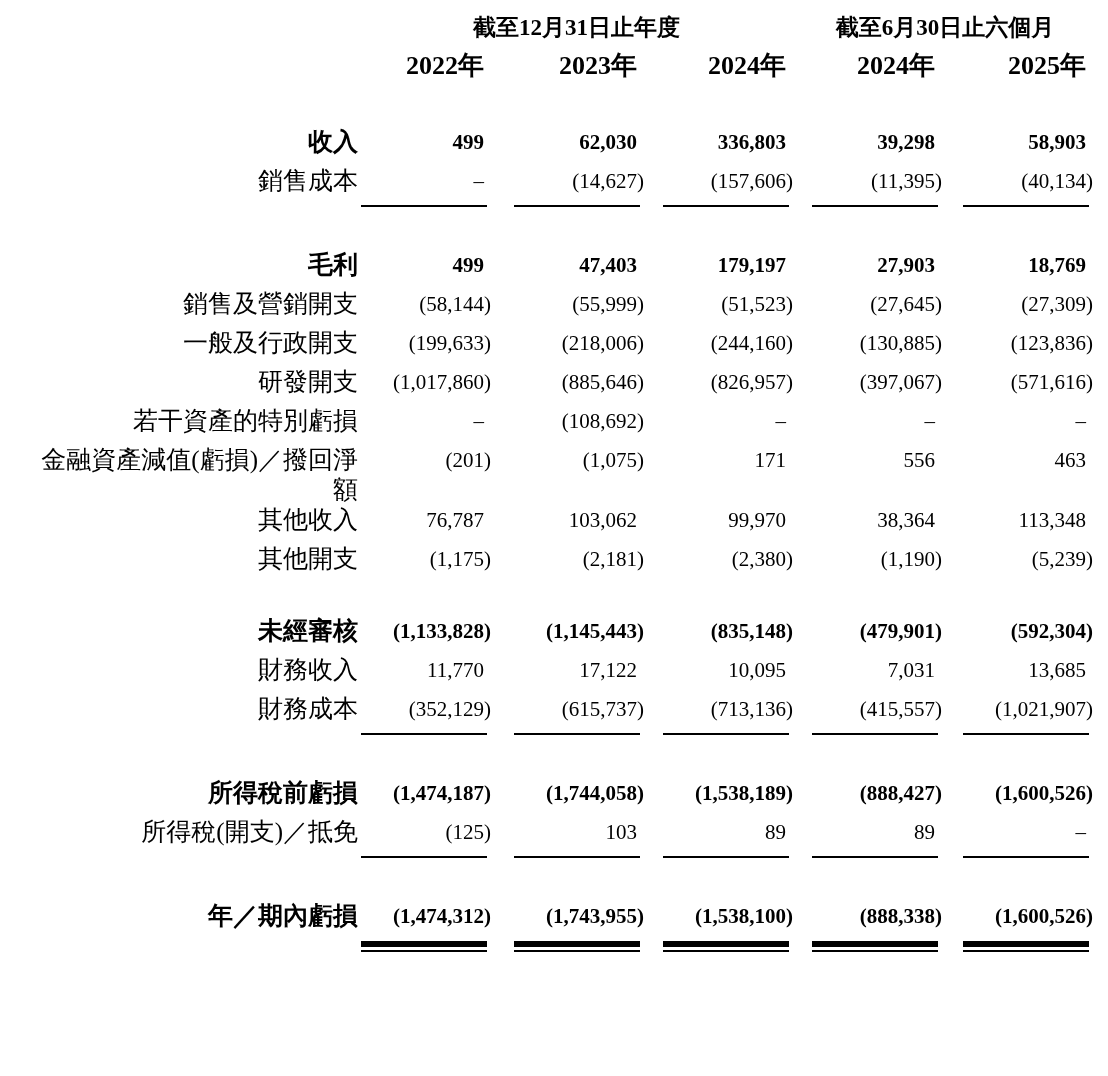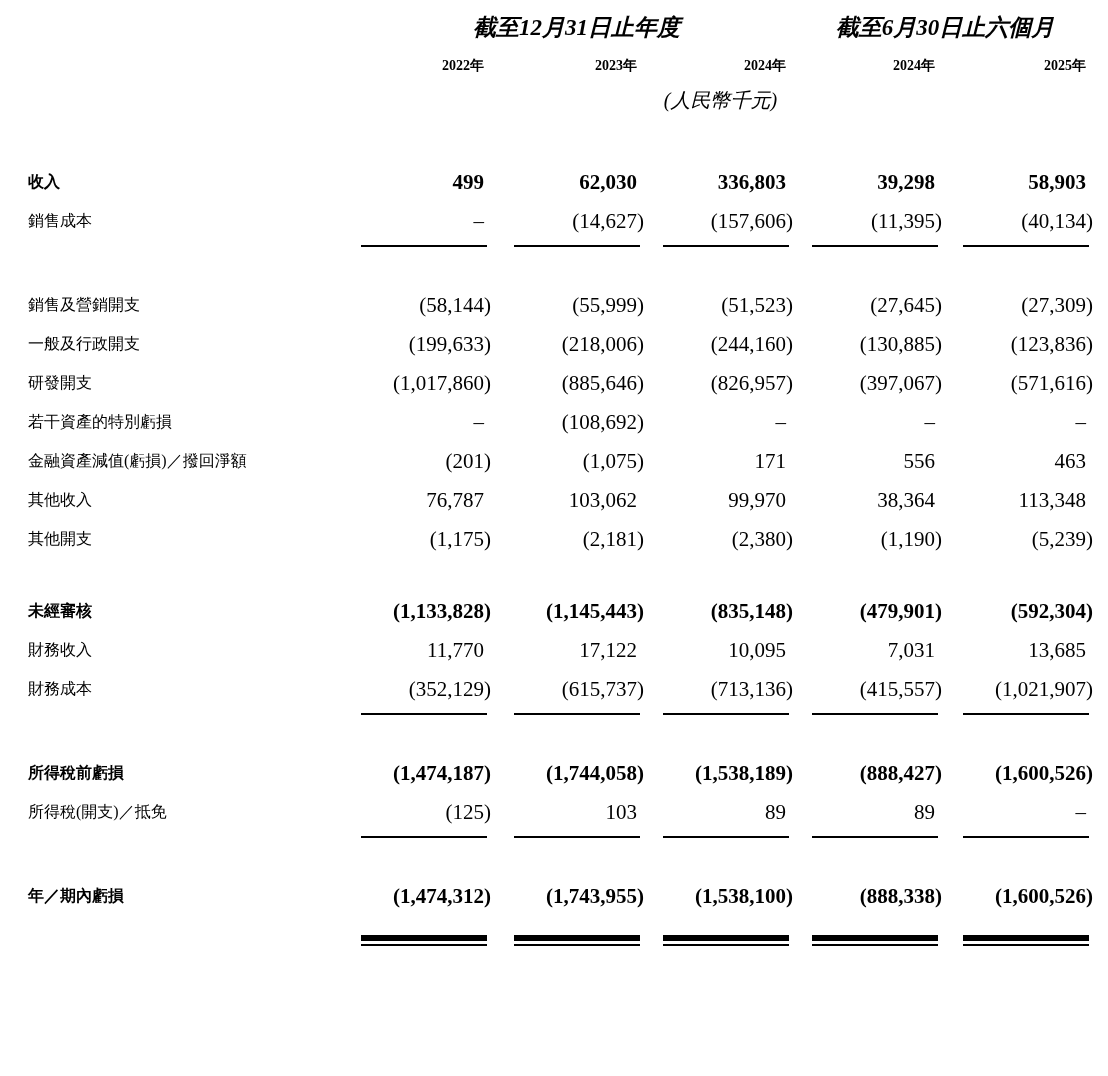--- a/index.html
+++ b/index.html
@@ -10,46 +10,46 @@
   }
   .page{position:relative;width:1108px;height:1076px;background:#ffffff;}
   table.fin{
     border-collapse:collapse;table-layout:fixed;margin-left:28px;
     width:1067px;
   }
   td{padding:0;vertical-align:top;}
   
   tr.group-row{height:41px;}
   td.group-head{
-    font-weight:700;font-size:23px;line-height:26px;text-align:center;padding-top:15px;font-style:italic;
+    font-weight:700;font-size:23px;line-height:26px;text-align:center;padding-top:15px;
   }
   tr.years-row{height:38px;}
   tr.years-row td{padding-top:12px;}
   td.year{
-    font-weight:700;font-size:14px;line-height:26px;text-align:right;padding-right:9px;
+    font-weight:700;font-size:26px;line-height:26px;text-align:right;padding-right:9px;
   }
   tr.note-row{height:40px;}
   tr.note-row.audit{height:38px;}
   tr.note-row td{padding-top:8px;}
   td.note{font-style:italic;font-size:20px;line-height:26px;text-align:center;}
   
   tbody tr.data{height:39px;}
   tbody tr.data.ul{height:51px;}
   tbody tr.data.dul{height:67px;}
-  td.label-col{font-size:16px;line-height:30px;text-align:left;}
+  td.label-col{font-size:25px;line-height:30px;text-align:right;}
   td.num{text-align:right;}
   .cellbox{
     width:126px;margin-left:auto;margin-right:6px;padding-right:3px;
     box-sizing:border-box;text-align:right;
     font-size:21px;line-height:30px;position:relative;
     white-space:nowrap;
   }
   tr.bold td.label-col, tr.bold .cellbox{font-weight:700;}
   tr.ul .cellbox{border-bottom:2px solid #000;padding-bottom:9px;}
-  tr.dul .cellbox{border-bottom:6px solid #000;padding-bottom:24px;}
+  tr.dul .cellbox{border-bottom:6px solid #000;padding-bottom:10px;}
   tr.dul .cellbox::after{
     content:"";position:absolute;left:0;right:0;top:calc(100% + 9px);
     border-top:2px solid #000;
   }
   .hang{display:inline-block;width:0;white-space:pre;overflow:visible;}
   tr.spacer td{padding:0;}
 </style>
 </head>
 <body>
 
@@ -70,28 +70,20 @@
         <td class="group-head" colspan="2">截至6月30日止六個月</td>
       </tr>
       <tr class="years-row">
         <td></td>
         <td class="year">2022年</td>
         <td class="year">2023年</td>
         <td class="year">2024年</td>
         <td class="year">2024年</td>
         <td class="year">2025年</td>
       </tr>
-      <tr class="note-row">
-        <td></td>
-        <td></td>
-        <td></td>
-        <td class="note">(人民幣千元)</td>
-        <td></td>
-        <td></td>
-      </tr>
     </thead>
     <tbody id="table-body">
         <tr class="spacer">
           <td colspan="6" style="height: 48px;"></td>
         </tr>
         <tr class="data bold">
           <td class="label-col">收入</td>
           <td class="num">
             <div class="cellbox">499</div>
           </td>
@@ -121,20 +113,38 @@
           </td>
           <td class="num">
             <div class="cellbox">(11,395<span class="hang">)</span></div>
           </td>
           <td class="num">
             <div class="cellbox">(40,134<span class="hang">)</span></div>
           </td>
         </tr>
         <tr class="spacer">
           <td colspan="6" style="height: 33px;"></td>
+        </tr>
+        <tr class="data bold">
+          <td class="label-col">毛利</td>
+          <td class="num">
+            <div class="cellbox">499</div>
+          </td>
+          <td class="num">
+            <div class="cellbox">47,403</div>
+          </td>
+          <td class="num">
+            <div class="cellbox">179,197</div>
+          </td>
+          <td class="num">
+            <div class="cellbox">27,903</div>
+          </td>
+          <td class="num">
+            <div class="cellbox">18,769</div>
+          </td>
         </tr>
         <tr class="data">
           <td class="label-col">銷售及營銷開支</td>
           <td class="num">
             <div class="cellbox">(58,144<span class="hang">)</span></div>
           </td>
           <td class="num">
             <div class="cellbox">(55,999<span class="hang">)</span></div>
           </td>
           <td class="num">

